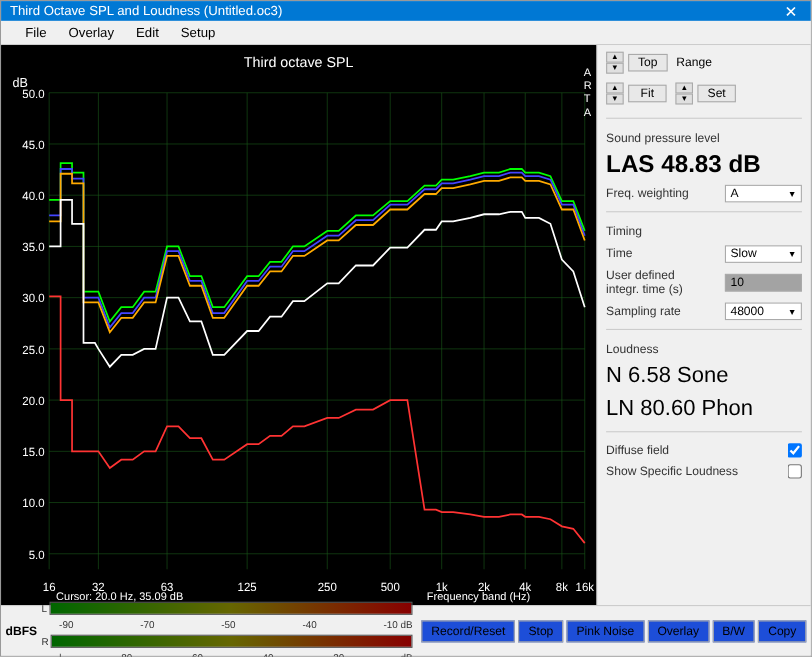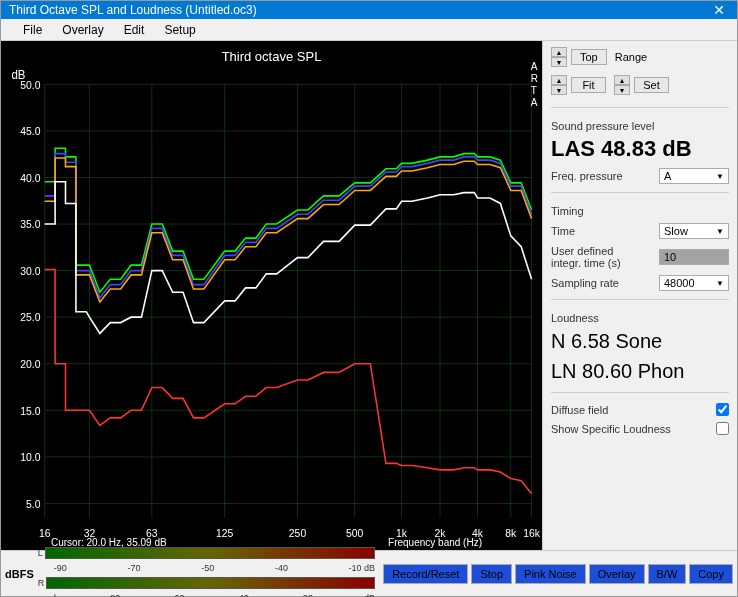--- a/index.html
+++ b/index.html
@@ -418,21 +418,21 @@
           <div class="label-btn">Set</div>
         </div>
       </div>
 
       <div class="divider"></div>
 
       <div class="section-label">Sound pressure level</div>
       <div class="spl-value">LAS 48.83 dB</div>
 
       <div class="row-control">
-        <span class="row-label">Freq. pressure</span>
+        <span class="row-label">Freq. weighting</span>
         <div class="dropdown">
           <span>A</span>
           <span class="dropdown-arrow">▼</span>
         </div>
       </div>
 
       <div class="divider"></div>
 
       <div class="section-label">Timing</div>
       <div class="row-control">

